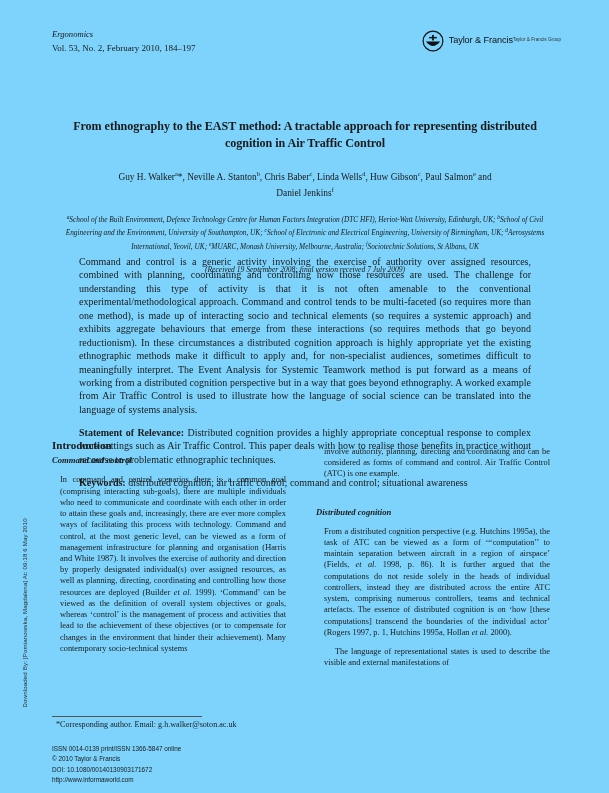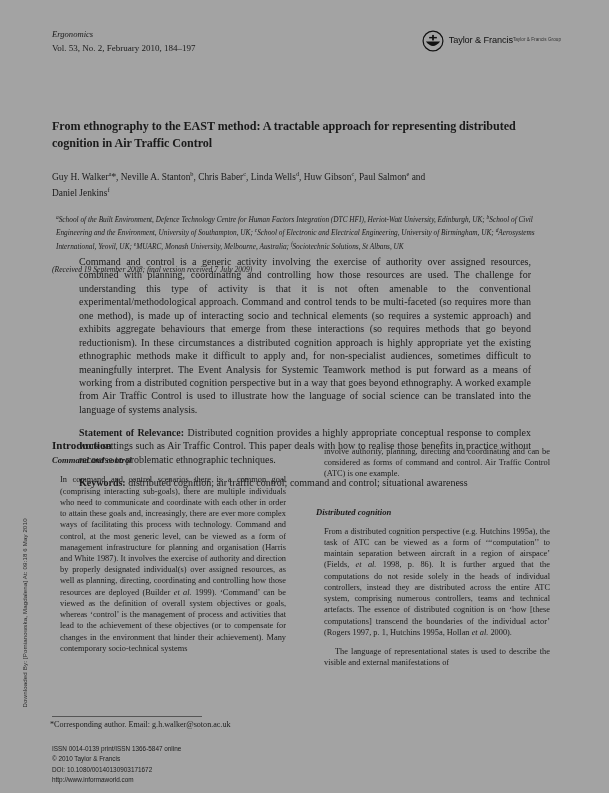--- a/index.html
+++ b/index.html
@@ -11,21 +11,21 @@
     width: 609px; height: 793px;
     font-family: "Liberation Serif", "DejaVu Serif", serif;
     color: #1a1a1a;
     position: relative;
     overflow: hidden;
   }
   .page {
     position: absolute;
     inset: 0;
     width: 609px; height: 793px;
-    background: #a3a3a3;
+    background: #7dd3fc;
   }
 
   
   .download-stamp {
     position: absolute;
     left: -146px;
     top: 540px;
     width: 340px;
     transform: rotate(-90deg);
     transform-origin: center center;
@@ -86,21 +86,21 @@
     color: #333;
     margin-top: 2px;
     letter-spacing: 0.05px;
   }
 
   
   .title-block {
     position: absolute;
     left: 52px; top: 118px;
     width: 506px;
-    text-align: left;
+    text-align: center;
   }
   .paper-title {
     font-size: 12.1px;
     font-weight: bold;
     line-height: 1.42;
     margin: 0;
     letter-spacing: -0.05px;
   }
   .authors {
     font-size: 9.4px;
@@ -172,21 +172,21 @@
 
   
   .footnote-rule {
     position: absolute;
     left: 52px; top: 716px;
     width: 150px;
     border-top: 0.7px solid #555;
   }
   .corresponding {
     position: absolute;
-    left: 50px; top: 720px;
+    left: 56px; top: 720px;
     width: 250px;
     font-size: 8.1px;
     line-height: 1.35;
   }
 
   
   .page-footer {
     position: absolute;
     left: 52px; top: 744px;
     width: 320px;

